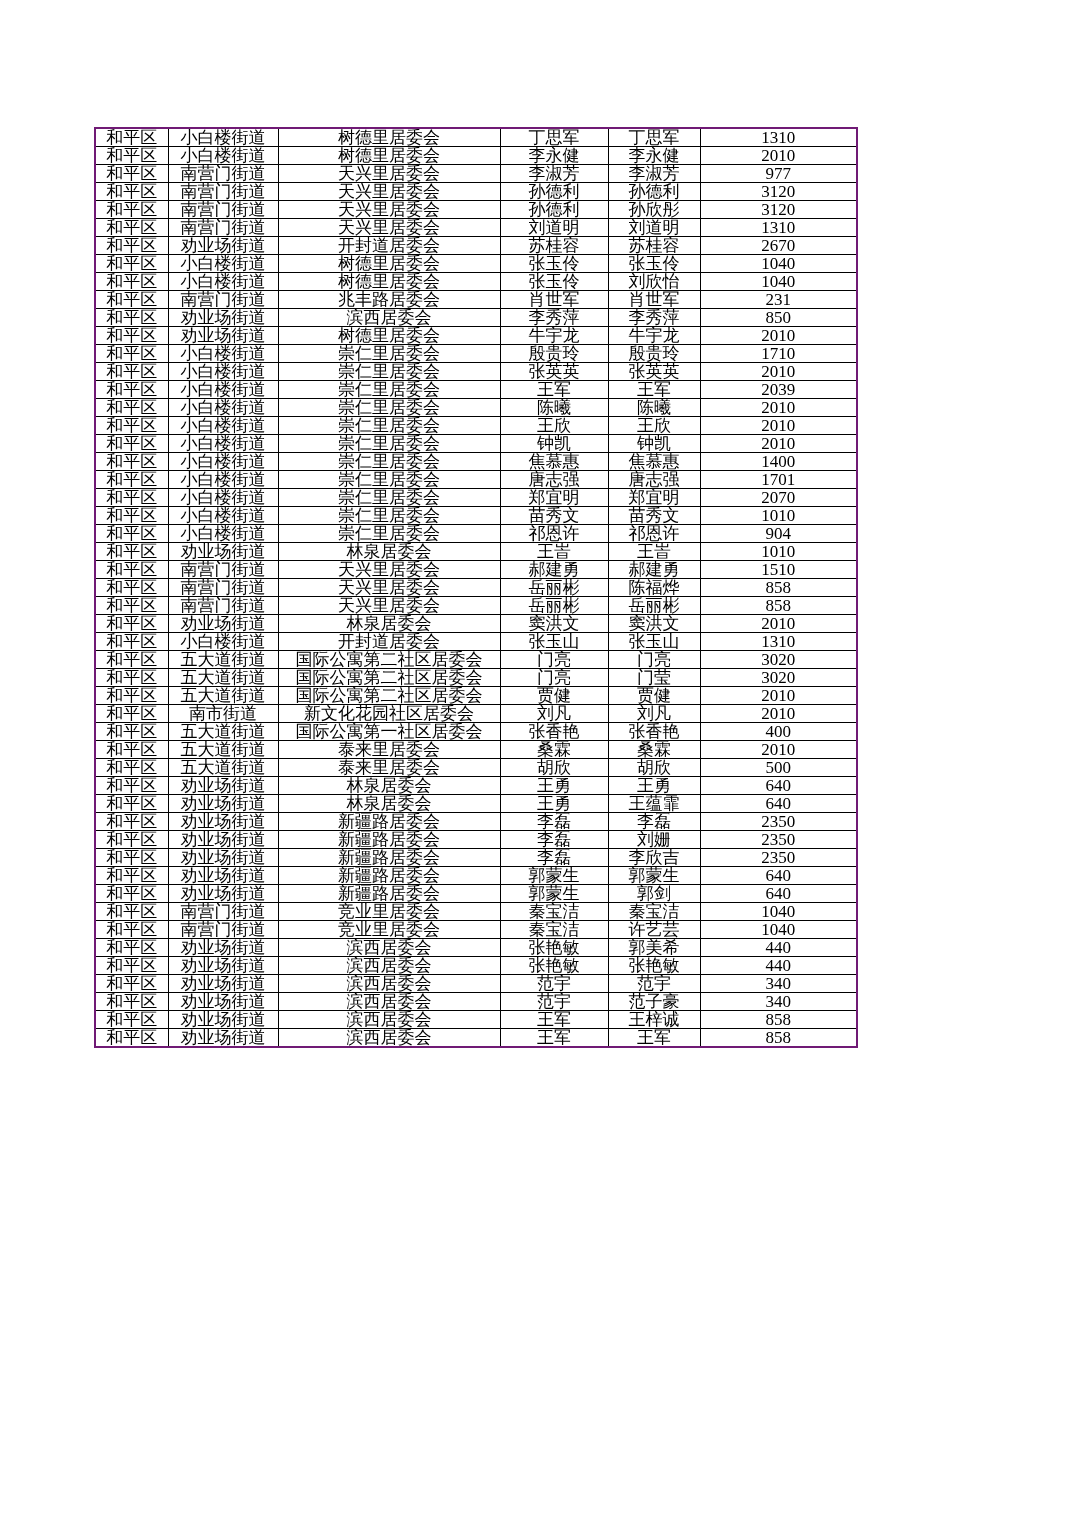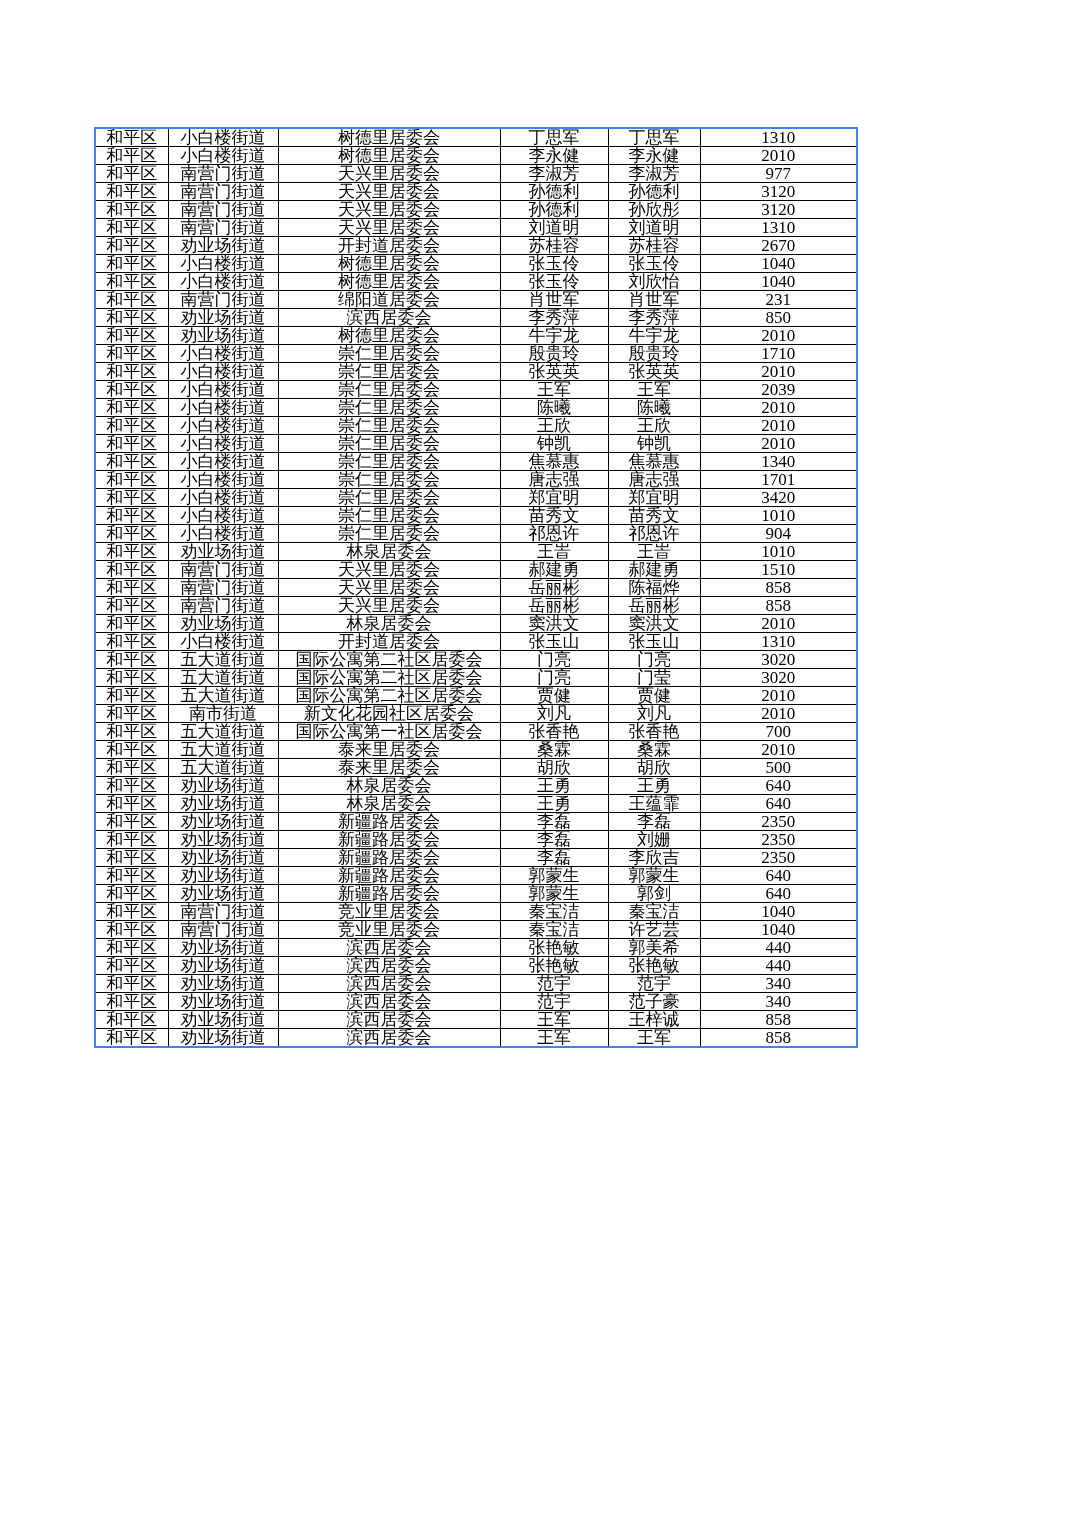--- a/index.html
+++ b/index.html
@@ -16,21 +16,21 @@
     overflow: hidden;
   }
   table.data-table {
     position: absolute;
     left: 94px;
     top: 127px;
     width: 762px;
     height: 920px;
     border-collapse: collapse;
     table-layout: fixed;
-    border: 2px solid #3b82f6;
+    border: 2px solid #701a75;
   }
   table.data-table td {
     border: 1px solid #000000;
     text-align: center;
     vertical-align: middle;
     font-size: 17px;
     line-height: 1;
     color: #000000;
     padding: 0 1px;
     overflow: hidden;
@@ -119,21 +119,21 @@
           <td>和平区</td>
           <td>小白楼街道</td>
           <td>树德里居委会</td>
           <td>张玉伶</td>
           <td>刘欣怡</td>
           <td>1040</td>
         </tr>
         <tr>
           <td>和平区</td>
           <td>南营门街道</td>
-          <td>绵阳道居委会</td>
+          <td>兆丰路居委会</td>
           <td>肖世军</td>
           <td>肖世军</td>
           <td>231</td>
         </tr>
         <tr>
           <td>和平区</td>
           <td>劝业场街道</td>
           <td>滨西居委会</td>
           <td>李秀萍</td>
           <td>李秀萍</td>
@@ -194,37 +194,37 @@
           <td>钟凯</td>
           <td>钟凯</td>
           <td>2010</td>
         </tr>
         <tr>
           <td>和平区</td>
           <td>小白楼街道</td>
           <td>崇仁里居委会</td>
           <td>焦慕惠</td>
           <td>焦慕惠</td>
-          <td>1340</td>
+          <td>1400</td>
         </tr>
         <tr>
           <td>和平区</td>
           <td>小白楼街道</td>
           <td>崇仁里居委会</td>
           <td>唐志强</td>
           <td>唐志强</td>
           <td>1701</td>
         </tr>
         <tr>
           <td>和平区</td>
           <td>小白楼街道</td>
           <td>崇仁里居委会</td>
           <td>郑宜明</td>
           <td>郑宜明</td>
-          <td>3420</td>
+          <td>2070</td>
         </tr>
         <tr>
           <td>和平区</td>
           <td>小白楼街道</td>
           <td>崇仁里居委会</td>
           <td>苗秀文</td>
           <td>苗秀文</td>
           <td>1010</td>
         </tr>
         <tr>
@@ -314,21 +314,21 @@
           <td>刘凡</td>
           <td>刘凡</td>
           <td>2010</td>
         </tr>
         <tr>
           <td>和平区</td>
           <td>五大道街道</td>
           <td>国际公寓第一社区居委会</td>
           <td>张香艳</td>
           <td>张香艳</td>
-          <td>700</td>
+          <td>400</td>
         </tr>
         <tr>
           <td>和平区</td>
           <td>五大道街道</td>
           <td>泰来里居委会</td>
           <td>桑霖</td>
           <td>桑霖</td>
           <td>2010</td>
         </tr>
         <tr>

